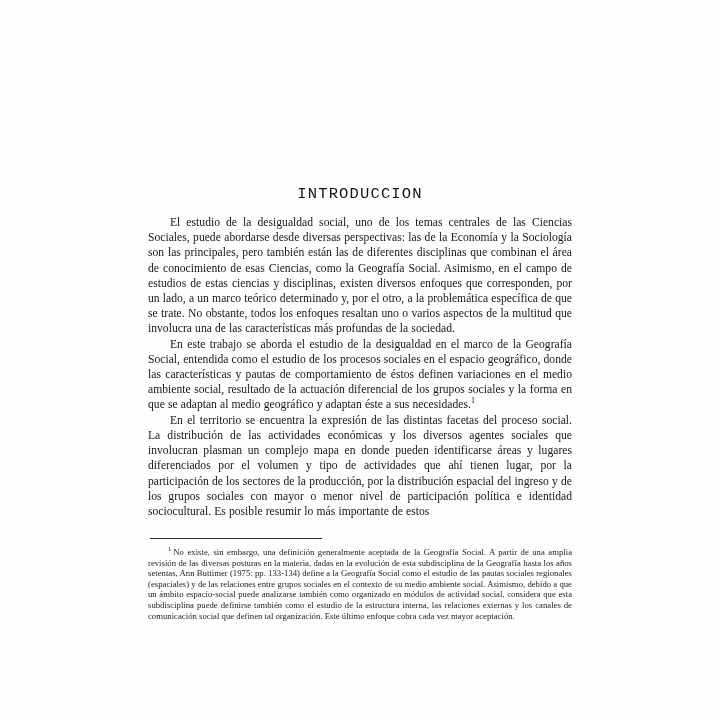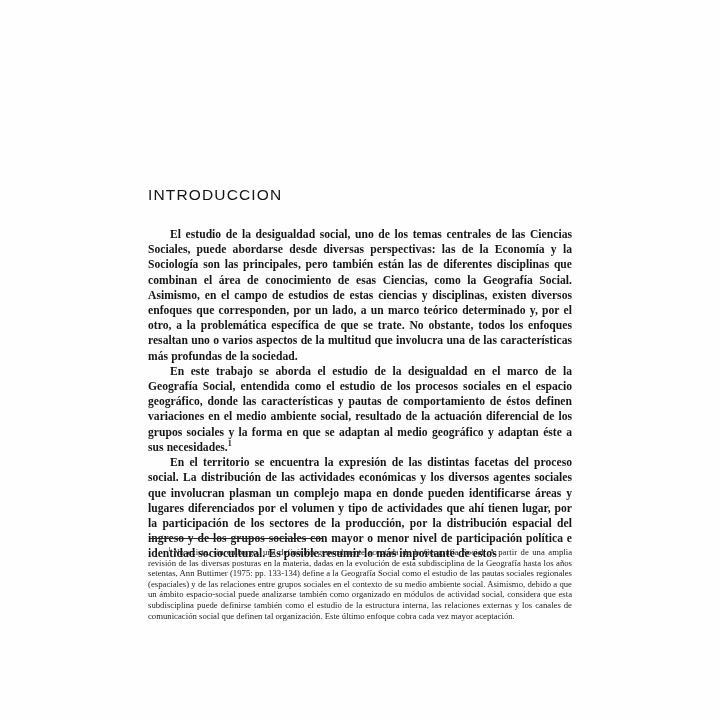--- a/index.html
+++ b/index.html
@@ -27,34 +27,34 @@
   }
 
   .content {
     position: absolute;
     left: 148px;
     top: 0;
     width: 424px;
   }
 
   .page-title {
-    font-family: Liberation Sans, sans-serif;
+    text-align: center;
+    font-family: Liberation Mono, monospace;
     font-size: 15.5px;
     letter-spacing: 1.15px;
     font-weight: 400;
     color: #141414;
     margin: 0;
     padding-top: 186px;
     line-height: 1.1;
     white-space: nowrap;
   }
 
   .body-block {
-    margin-top: 24px;
-    font-weight: bold;
+    margin-top: 12px;
   }
 
   p.para {
     margin: 0;
     text-align: justify;
     text-justify: inter-word;
     font-size: 11.6px;
     line-height: 15.2px;
     text-indent: 22px;
     color: #161616;

